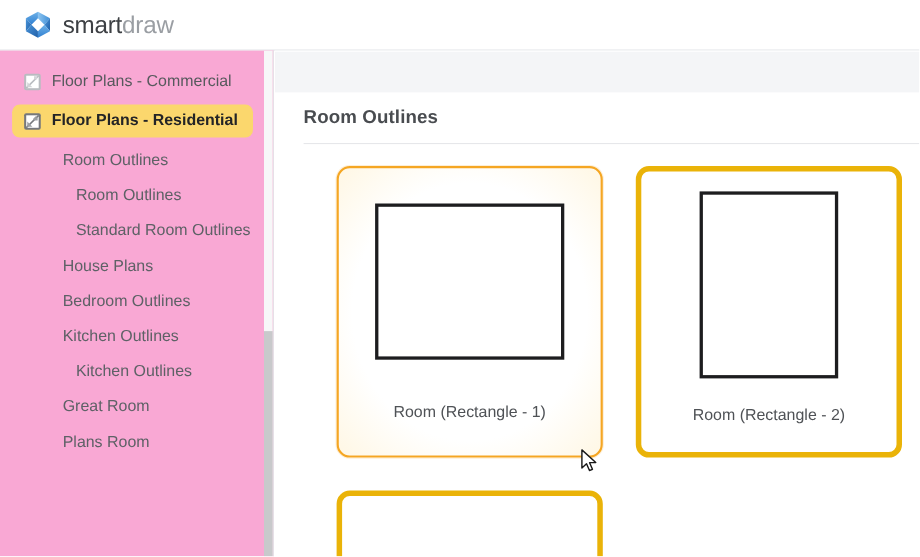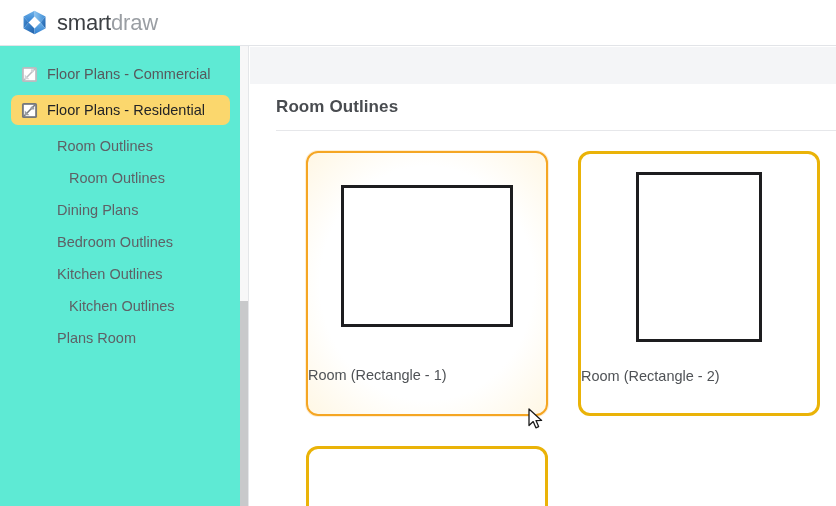--- a/index.html
+++ b/index.html
@@ -39,21 +39,21 @@
     line-height: 1;
     white-space: nowrap;
   }
   .wordmark .w-dark { color: #3d4044; font-weight: 400; }
   .wordmark .w-light { color: #9a9ea3; font-weight: 400; }
 
   
   .sidebar {
     position: absolute; left: 0; top: 46px;
     width: 249px; height: 460px;
-    background: #5eead4;
+    background: #f9a8d4;
     border-right: 1px solid #e4e6e9;
     overflow: hidden;
   }
   .nav-list {
     position: absolute; left: 0; top: 0;
     width: 241px;
     padding-top: 13px;
   }
   .nav-item {
     position: relative;
@@ -65,21 +65,21 @@
     border-radius: 7px;
     color: #5d6166;
     font-size: 14.5px;
     white-space: nowrap;
     cursor: pointer;
   }
   .nav-item.root { color: #57595d; }
   .nav-item.selected {
     background: #fbd76d;
     color: #232426;
-    font-weight: 400;
+    font-weight: 700;
   }
   .nav-ico {
     width: 17px; height: 17px;
     margin-right: 9px;
     flex: 0 0 auto;
     display: block;
   }
   .nav-item.lvl1 { padding-left: 46px; margin-bottom: 2px; height: 30px; color: #5e6166; }
   .nav-item.lvl2 { padding-left: 58px; margin-bottom: 2px; height: 30px; color: #5e6166; }
 
@@ -123,21 +123,21 @@
   
   .grid {
     position: absolute; left: 0; top: 100px;
     width: 586px; height: 360px;
   }
   .card {
     position: absolute;
     width: 242px; height: 265px;
     border-radius: 12px;
     background: #ffffff;
-    border: 3px solid #eab308;
+    border: 5px solid #eab308;
     overflow: hidden;
   }
   .card.c1 { left: 56px; top: 5px; }
   .card.c2 { left: 328px; top: 5px; }
   .card.c3 { left: 56px; top: 300px; height: 120px; }
   .card.selected {
     border: 2px solid #f5a623;
     background:
       radial-gradient(ellipse 118% 118% at 50% 50%,
         #ffffff 0%, #ffffff 38%, #fff7e4 60%, #ffe29a 82%, #fdca61 100%);
@@ -150,20 +150,21 @@
   }
   .room-shape {
     border: 3px solid #1d1d1f;
     background: #ffffff;
   }
   .shape-land { width: 172px; height: 142px; }
   .shape-port { width: 126px; height: 170px; }
   .card-label {
     position: absolute; left: 0; top: 214px;
     width: 100%;
+    text-align: center;
     font-size: 14.5px;
     color: #4f5256;
     white-space: nowrap;
   }
 
   
   .cursor {
     position: absolute;
     left: 528px; top: 408px;
     width: 16px; height: 24px;
@@ -229,31 +230,37 @@
         </svg>
         <span>Floor Plans - Residential</span>
       </div>
 
       <div class="nav-item lvl1">
         <span>Room Outlines</span>
       </div>
       <div class="nav-item lvl2">
         <span>Room Outlines</span>
       </div>
-      <div class="nav-item lvl1">
-        <span>Dining Plans</span>
+      <div class="nav-item lvl2">
+        <span>Standard Room Outlines</span>
+      </div>
+      <div class="nav-item lvl1">
+        <span>House Plans</span>
       </div>
       <div class="nav-item lvl1">
         <span>Bedroom Outlines</span>
       </div>
       <div class="nav-item lvl1">
         <span>Kitchen Outlines</span>
       </div>
       <div class="nav-item lvl2">
         <span>Kitchen Outlines</span>
+      </div>
+      <div class="nav-item lvl1">
+        <span>Great Room</span>
       </div>
       <div class="nav-item lvl1">
         <span>Plans Room</span>
       </div>
 
     </div>
 
     <div class="sb-track">
       <div class="sb-thumb"></div>
     </div>

